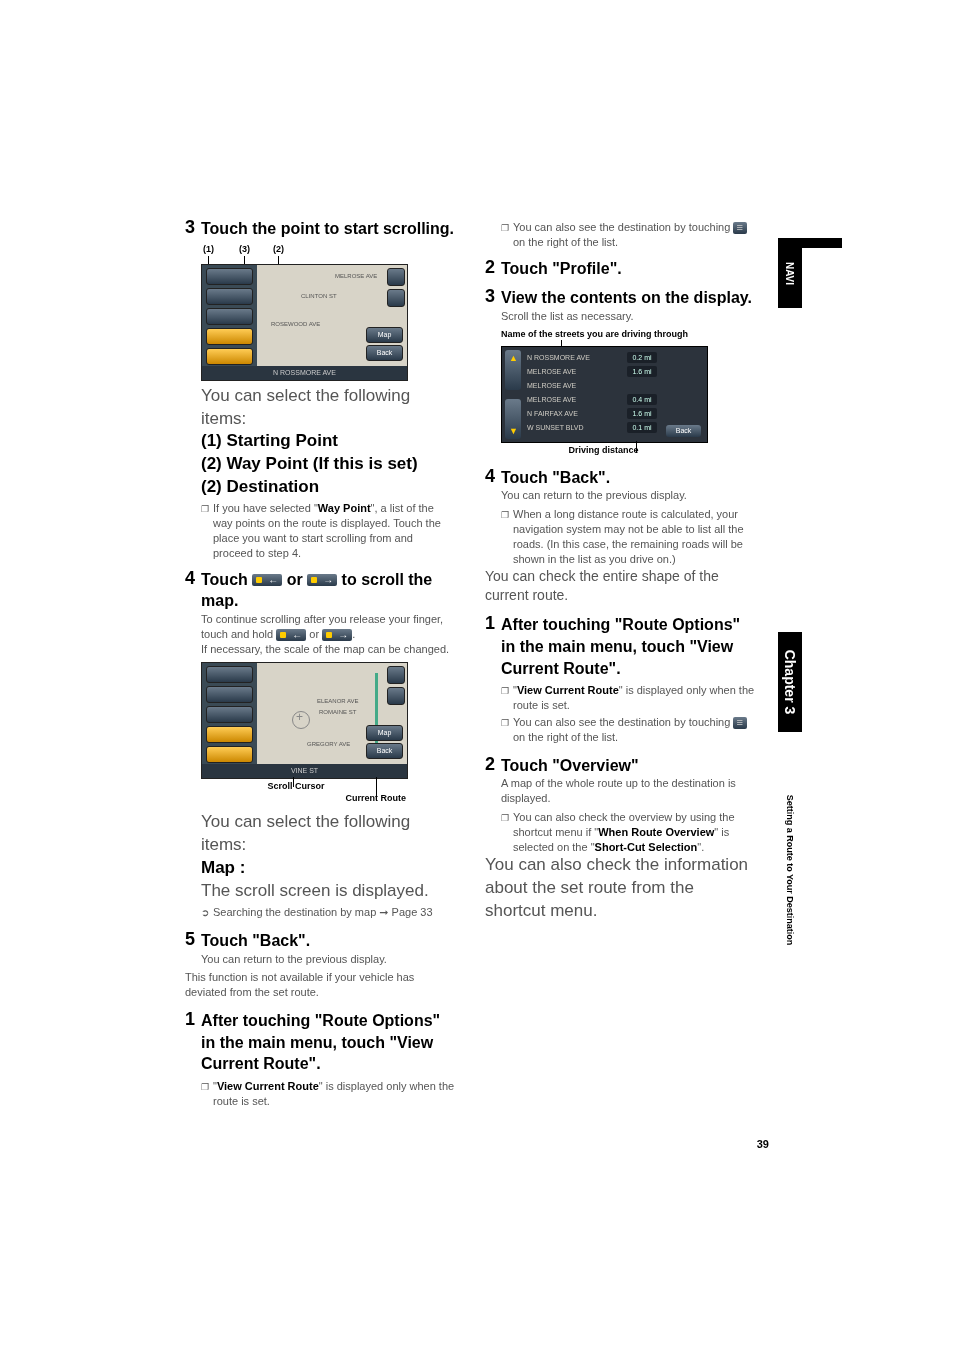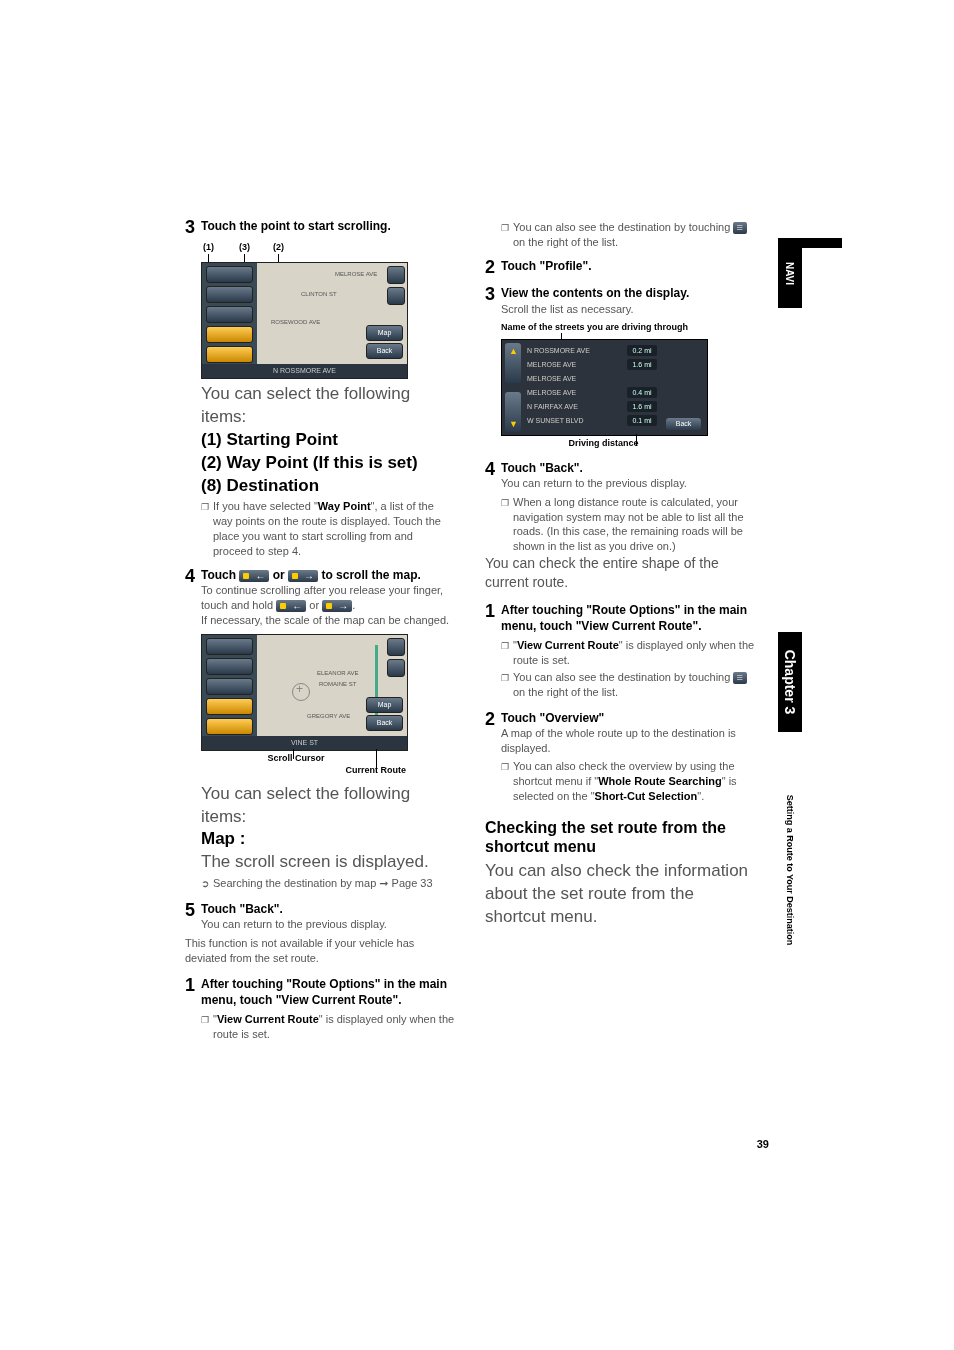--- a/index.html
+++ b/index.html
@@ -2,21 +2,21 @@
 <html><head>
 <meta charset="utf-8">
 <style>
   html,body{margin:0;padding:0;background:#fff;font-family:Arial,Helvetica,sans-serif;color:#333;}
   .page{width:954px;height:1350px;position:relative;margin:0 auto;background:#fff;}
   .content{position:absolute;left:185px;top:218px;width:570px;display:flex;gap:30px;}
   .col{width:270px;}
   .step{display:flex;margin-bottom:4px;}
   .stepnum{font-size:18px;font-weight:bold;color:#000;width:16px;flex:none;line-height:1.1;}
   .stepbody{flex:1;font-size:11px;line-height:1.35;}
-  .steptitle{font-weight:bold;color:#000;font-size:12px;text-align:center;}
+  .steptitle{font-weight:bold;color:#000;font-size:16px;text-align:center;}
   .indent{margin-left:16px;font-size:17px;line-height:1.35;color:#555;}
   .bullet{display:flex;margin-left:16px;font-size:11px;line-height:1.35;color:#555;margin-top:2px;}
   .bullet .sym{width:12px;flex:none;color:#555;}
   .bullet .sym::before{content:"❐";font-size:9px;}
   .bullet .bt{flex:1;}
   .subbullet{display:flex;margin-left:16px;font-size:11px;line-height:1.35;color:#555;margin-top:2px;}
   .subbullet .sym{width:12px;flex:none;}
   .subbullet .sym::before{content:"➲";font-size:10px;}
   b{color:#000;font-weight:bold;}
   .h2{font-size:16px;font-weight:bold;color:#000;margin:14px 0 4px 0;line-height:1.2;}
@@ -121,21 +121,21 @@
             </div>
           <div class="mapbtn" style="right:4px;top:62px">Map</div>
           <div class="mapbtn" style="right:4px;top:80px">Back</div>
           <div class="bottombar">N ROSSMORE AVE</div>
         </div>
       </div>
 
       <div class="indent">You can select the following items:</div>
       <div class="indent"><b>(1) Starting Point</b></div>
       <div class="indent"><b>(2) Way Point (If this is set)</b></div>
-      <div class="indent"><b>(8) Destination</b></div>
+      <div class="indent"><b>(2) Destination</b></div>
       <div class="bullet">
         <span class="sym"></span>
         <span class="bt"><span>If you have selected "</span><b>Way Point</b><span>", a list of the way points on the route is displayed. Touch the place you want to start scrolling from and proceed to step 4.</span></span>
       </div>
 
       <div class="step" style="margin-top:8px">
         <div class="stepnum">4</div>
         <div class="stepbody">
           <span class="steptitle"><span>Touch </span><span class="scrollbtn left"></span><span> or </span><span class="scrollbtn right"></span><span> to scroll the map.</span></span>
           <div style="color:#555"><span>To continue scrolling after you release your finger, touch and hold </span><span class="scrollbtn left"></span><span> or </span><span class="scrollbtn right"></span><span>.</span></div>
@@ -289,23 +289,22 @@
 
       <div class="step" style="margin-top:10px">
         <div class="stepnum">2</div>
         <div class="stepbody">
           <span class="steptitle">Touch "Overview"</span>
           <div style="color:#555">A map of the whole route up to the destination is displayed.</div>
         </div>
       </div>
       <div class="bullet">
         <span class="sym"></span>
-        <span class="bt"><span>You can also check the overview by using the shortcut menu if "</span><b>Whole Route Searching</b><span>" is selected on the "</span><b>Short-Cut Selection</b><span>".</span></span>
-      </div>
-
-      <div class="h2">Checking the set route from the shortcut menu</div>
+        <span class="bt"><span>You can also check the overview by using the shortcut menu if "</span><b>When Route Overview</b><span>" is selected on the "</span><b>Short-Cut Selection</b><span>".</span></span>
+      </div>
+
       <div style="font-size:17px;color:#555;line-height:1.35">You can also check the information about the set route from the shortcut menu.</div>
 
     </div>
   </div>
 
   <div class="pagenum">39</div>
 </div>
 
 </body></html>

